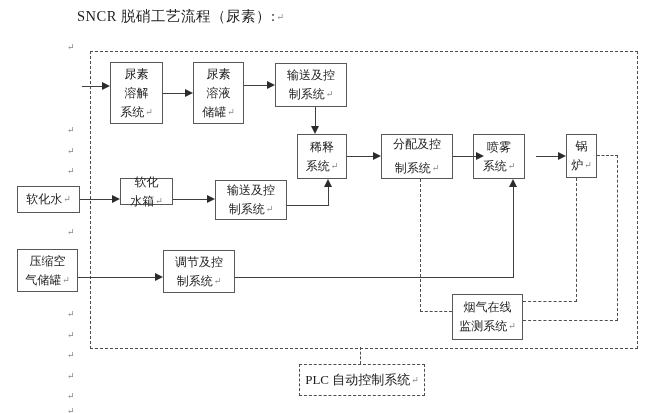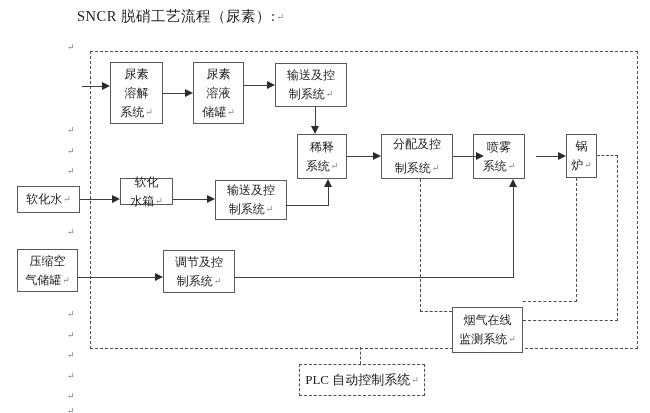--- a/index.html
+++ b/index.html
@@ -97,21 +97,21 @@
       <span class="box-line">制系统<span class="pmark">↵</span></span>
     </div>
   <div class="box" style="left:17px;top:249px;width:61px;height:43px;">
       <span class="box-line">压缩空</span>
       <span class="box-line">气储罐<span class="pmark">↵</span></span>
     </div>
   <div class="box" style="left:163px;top:250px;width:72px;height:43px;">
       <span class="box-line">调节及控</span>
       <span class="box-line">制系统<span class="pmark">↵</span></span>
     </div>
-  <div class="box" style="left:452px;top:294px;width:71px;height:46px;margin-top:13px;">
+  <div class="box" style="left:452px;top:294px;width:71px;height:46px;">
       <span class="box-line">烟气在线</span>
       <span class="box-line">监测系统<span class="pmark">↵</span></span>
     </div>
   <div class="box dashed" style="left:299px;top:364px;width:126px;height:32px;font-size:13px;">
       <span class="box-line">PLC 自动控制系统<span class="pmark">↵</span></span>
     </div>
 
   <div class="hline" style="left:82px;top:86px;width:21px;"></div>
   <div class="arr r" style="left:102px;top:82px;"></div>
 

